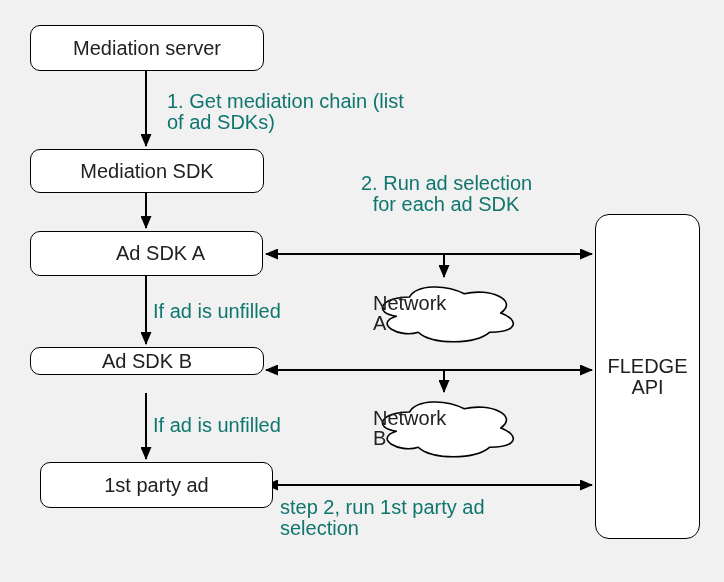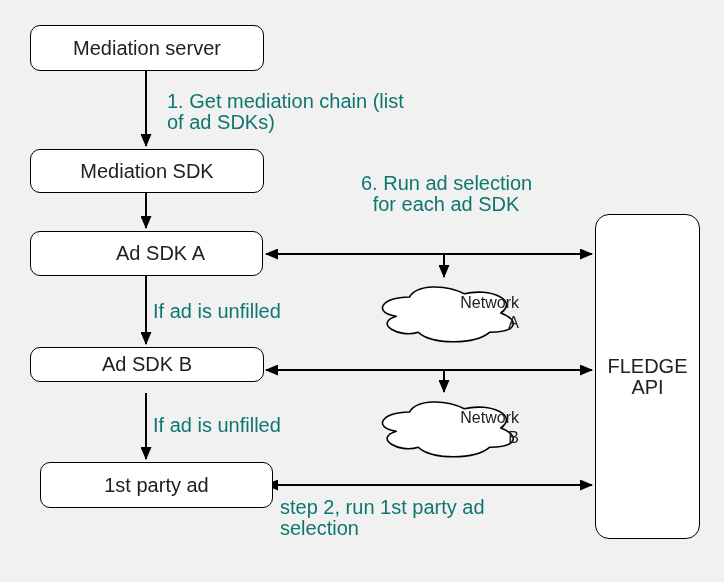--- a/index.html
+++ b/index.html
@@ -42,23 +42,23 @@
   .label {
     position: absolute;
     font-size: 20px;
     line-height: 21px;
     color: #0f766e;
     white-space: nowrap;
   }
   .label.centered { text-align: center; }
   .cloud-label {
     position: absolute;
-    font-size: 16px;
+    font-size: 20px;
     line-height: 20px;
-    text-align: right;
+    text-align: left;
     color: #202124;
   }
   svg { display: block; }
 </style>
 </head>
 <body>
 
 <div class="canvas">
 
   <svg class="layer" width="724" height="582" viewBox="0 0 724 582">
@@ -100,21 +100,21 @@
   </div>
 
   <div class="node" style="left:30px; top:149px; width:234px; height:44px;">
     <span>Mediation SDK</span>
   </div>
 
   <div class="node" style="left:30px; top:231px; width:233px; height:45px;padding-left:28px;">
     <span>Ad SDK A</span>
   </div>
 
-  <div class="node" style="left:30px; top:347px; width:234px; height:35px;align-items:center;">
+  <div class="node" style="left:30px; top:347px; width:234px; height:28px;align-items:center;">
     <span>Ad SDK B</span>
   </div>
 
   <div class="node" style="left:40px; top:462px; width:233px; height:46px;">
     <span>1st party ad</span>
   </div>
 
   <div class="node tall" style="left:595px; top:214px; width:105px; height:325px;">
     <div>FLEDGE</div>
     <div>API</div>
@@ -128,21 +128,21 @@
     <div>Network</div>
     <div>B</div>
   </div>
 
   <div class="label" style="left:167px; top:91px;">
     <div>1. Get mediation chain (list</div>
     <div>of ad SDKs)</div>
   </div>
 
   <div class="label centered" style="left:361px; top:173px; width:170px;">
-    <div>6. Run ad selection</div>
+    <div>2. Run ad selection</div>
     <div>for each ad SDK</div>
   </div>
 
   <div class="label" style="left:153px; top:301px;">If ad is unfilled</div>
 
   <div class="label" style="left:153px; top:415px;">If ad is unfilled</div>
 
   <div class="label" style="left:280px; top:497px;">
     <div>step 2, run 1st party ad</div>
     <div>selection</div>

